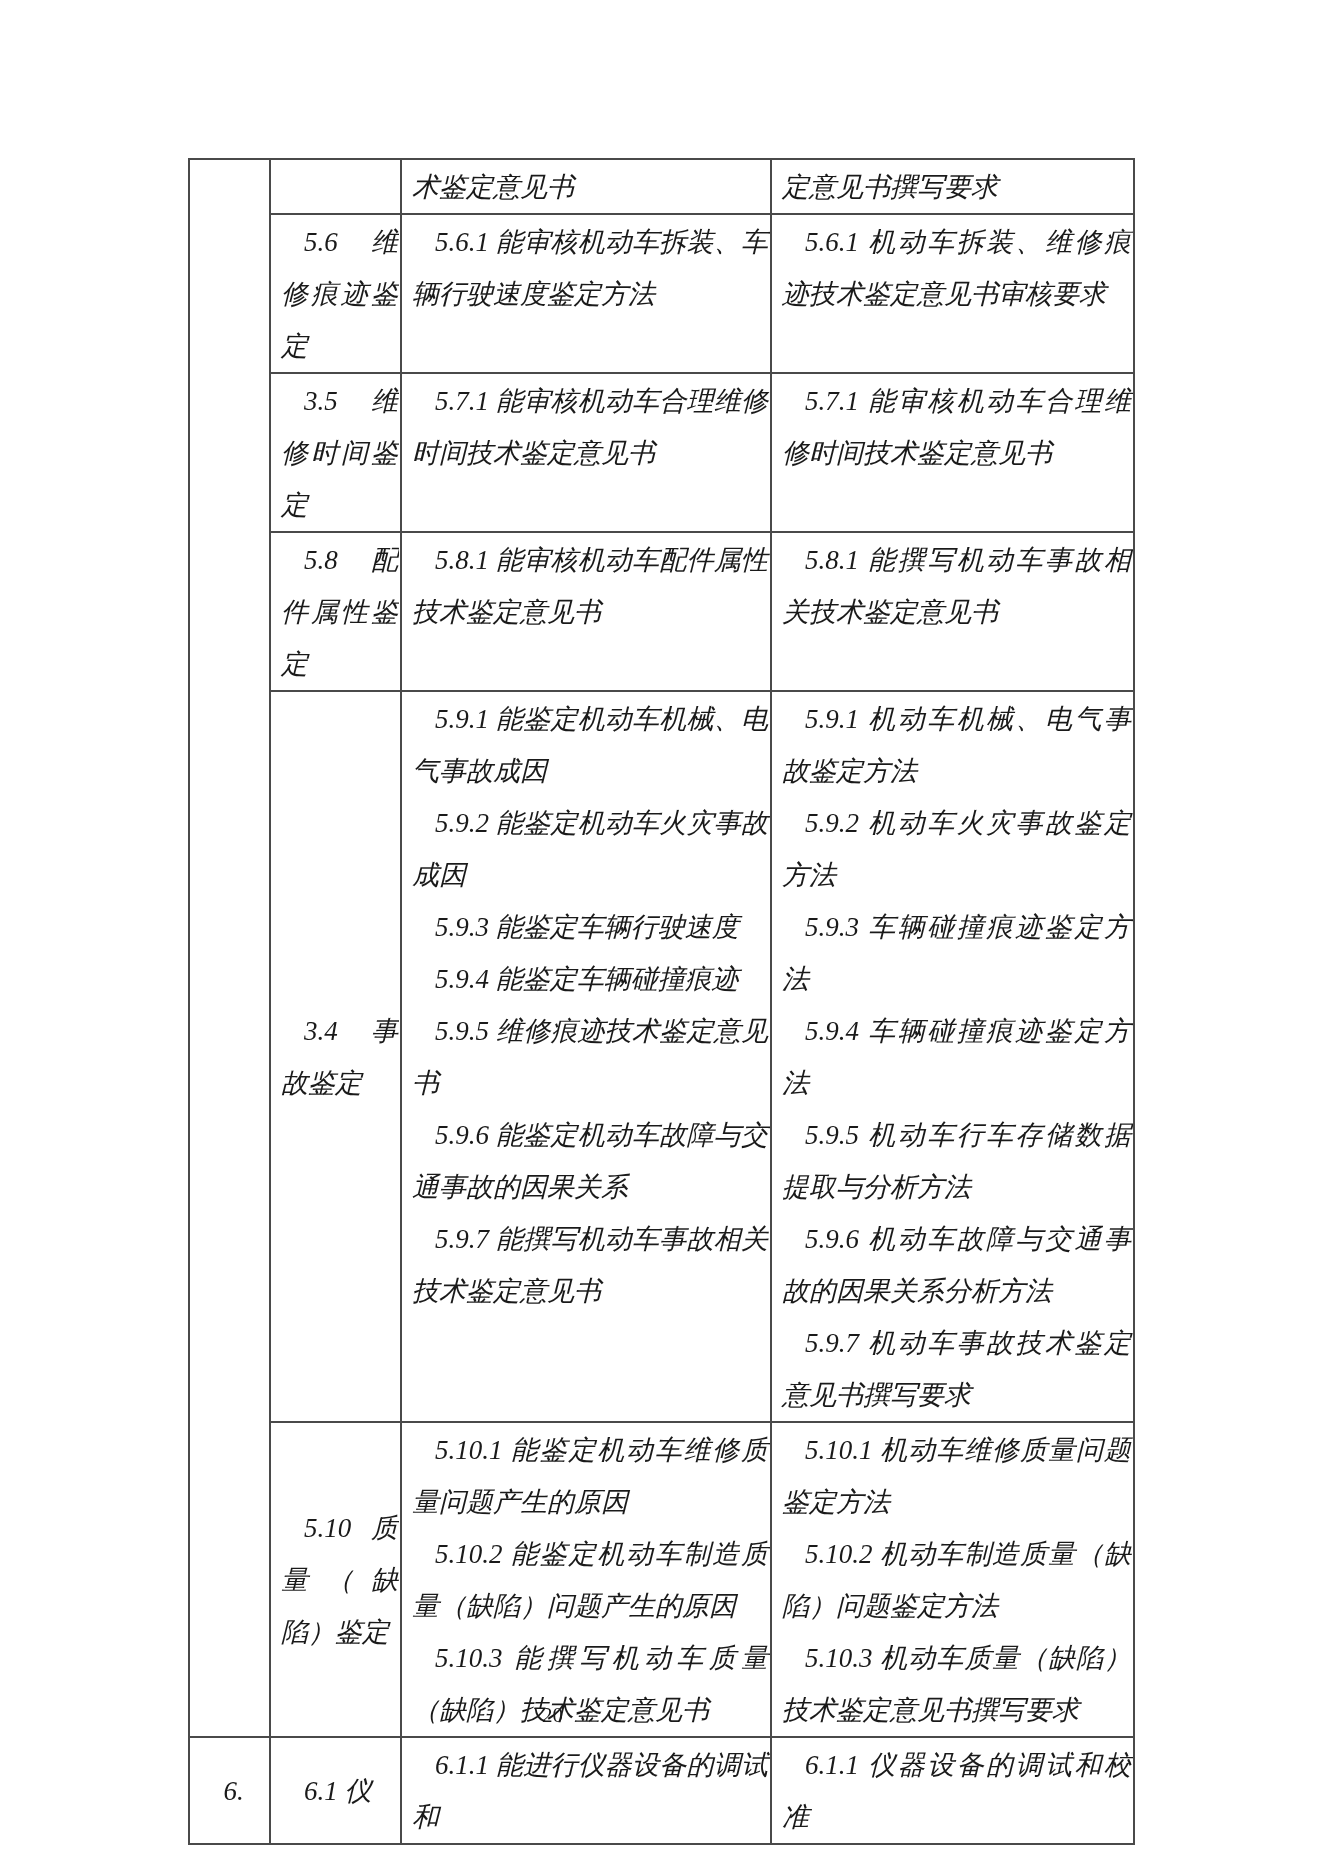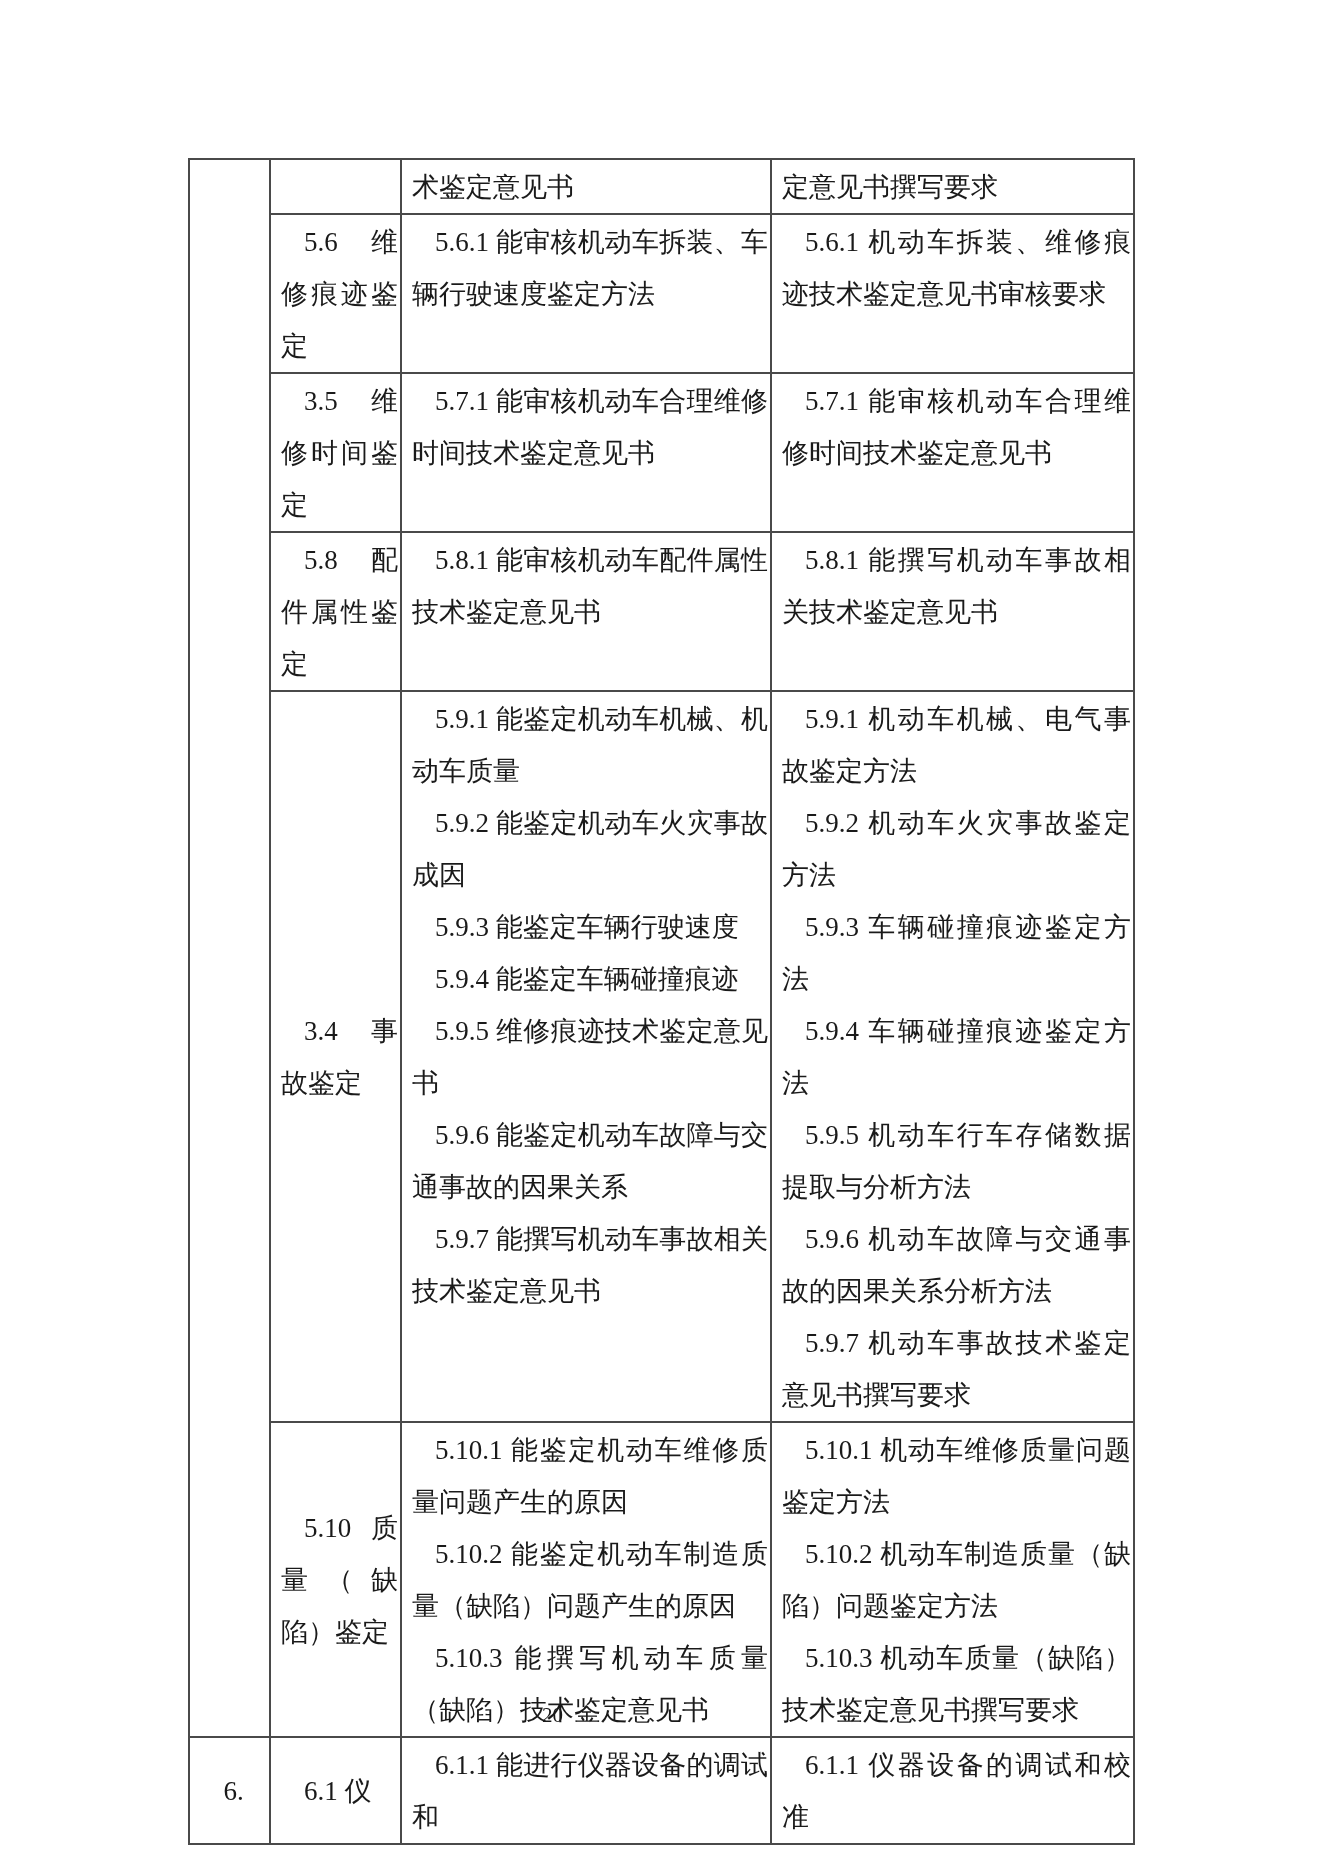--- a/index.html
+++ b/index.html
@@ -9,20 +9,21 @@
   }
   table.doc{
     position:absolute;left:188px;top:158px;width:945px;
     border-collapse:collapse;table-layout:fixed;
   }
   td{
     border:2px solid #4a4a4a;
     vertical-align:top;
     padding:1px 2px 0 10px;
     overflow:hidden;
+    font-style:italic;
   }
   td.c-index{vertical-align:middle;text-align:center;}
   td.c-label{vertical-align:middle;border-radius:17px;}
   p{
     margin:0;font-size:27px;line-height:52px;
     text-align:justify;text-indent:23px;
   }
   td.c-index p{text-indent:0;text-align:center;}
   p.cont{text-indent:0;text-align:left;}
   .page-number{
@@ -87,21 +88,21 @@
     <td>
       <p>5.8.1 能撰写机动车事故相关技术鉴定意见书</p>
     </td>
   </tr>
 
   <tr style="height:626px">
     <td class="c-label">
       <p>3.4 事故鉴定</p>
     </td>
     <td>
-      <p>5.9.1 能鉴定机动车机械、机动车质量</p>
+      <p>5.9.1 能鉴定机动车机械、电气事故成因</p>
       <p>5.9.2 能鉴定机动车火灾事故成因</p>
       <p>5.9.3 能鉴定车辆行驶速度</p>
       <p>5.9.4 能鉴定车辆碰撞痕迹</p>
       <p>5.9.5 维修痕迹技术鉴定意见书</p>
       <p>5.9.6 能鉴定机动车故障与交通事故的因果关系</p>
       <p>5.9.7 能撰写机动车事故相关技术鉴定意见书</p>
     </td>
     <td>
       <p>5.9.1 机动车机械、电气事故鉴定方法</p>
       <p>5.9.2 机动车火灾事故鉴定方法</p>

